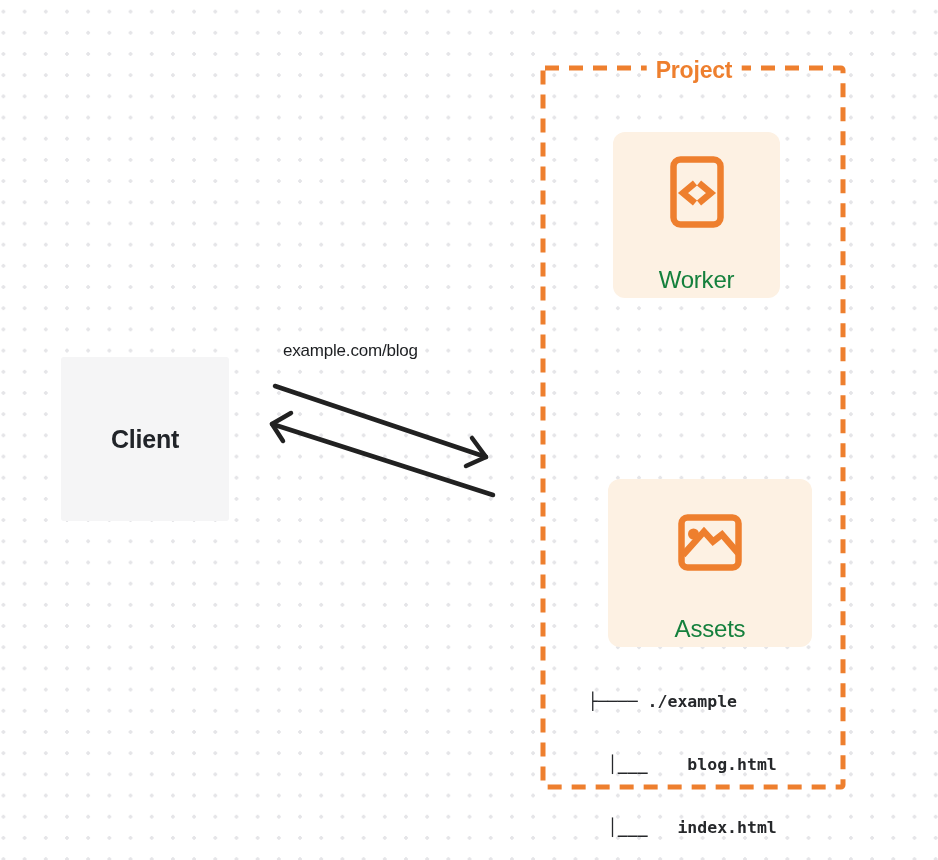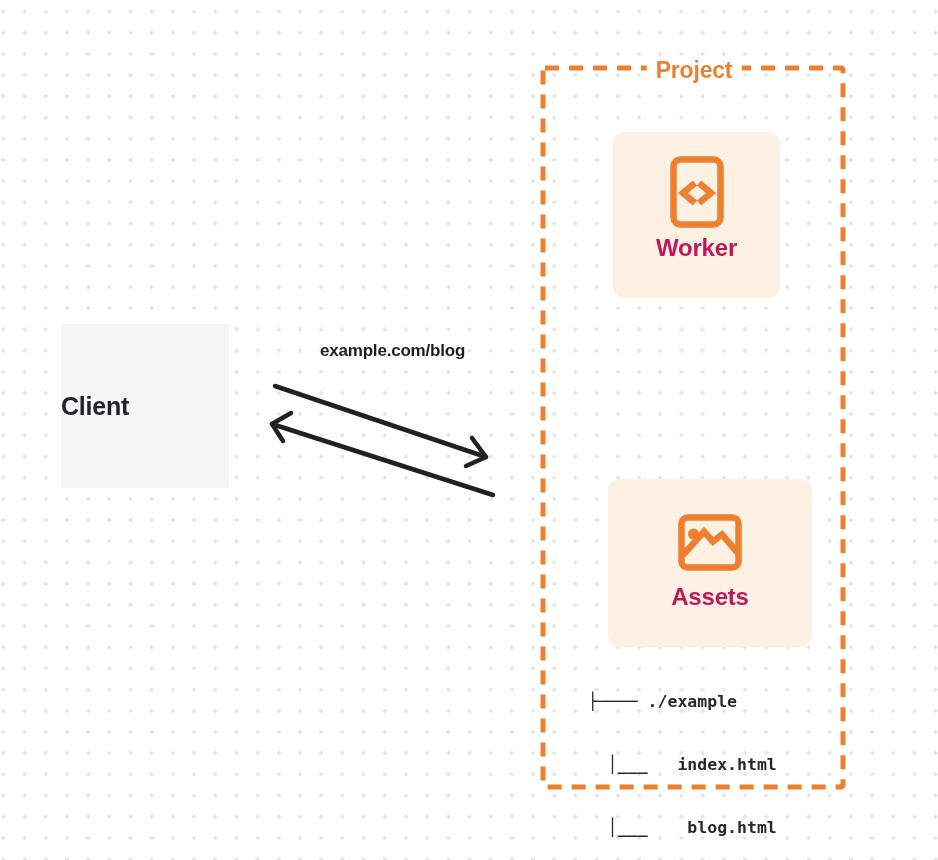--- a/index.html
+++ b/index.html
@@ -4,29 +4,28 @@
 <style>
   html,body{margin:0;padding:0;background:#ffffff;}
   .stage{
     position:relative;width:938px;height:860px;overflow:hidden;background:#ffffff;
     background-image:radial-gradient(circle,#e5e5e8 1.7px,transparent 1.8px);
     background-size:21.2px 21.2px;background-position:14px 1px;
     font-family:"Liberation Sans",sans-serif;
   }
   
   .client-box{
-    position:absolute;left:61px;top:324px;width:168px;height:164px;
-    background:#f5f5f6;border-radius:3px;display:flex;align-items:center;
+    position:absolute;left:61px;top:357px;width:168px;height:164px;
+    background:#f5f5f6;border-radius:3px;display:flex;align-items:center;justify-content:center;
   }
   .client-label{font-size:25px;font-weight:700;color:#212429;letter-spacing:-0.2px;}
   
   .request-label{
-    position:absolute;left:283px;top:341px;font-size:17px;font-weight:700;color:#1c1e21;
+    position:absolute;left:283px;top:341px;font-size:17px;font-weight:400;color:#1c1e21;
     letter-spacing:-0.2px;
-    margin-left:37px;
   }
   
   .arrows{position:absolute;left:0;top:0;}
   .arrows polyline{fill:none;stroke:#212121;stroke-width:4.5;stroke-linecap:round;stroke-linejoin:round;}
   
   .project-border{position:absolute;left:536px;top:61px;}
   .project-border rect{fill:none;stroke:#ee7f2e;stroke-width:5;stroke-dasharray:14 10;}
   .project-label{
     position:absolute;left:694px;top:51px;transform:translateX(-50%);
     background:#ffffff;padding:0 9px;font-size:23px;font-weight:700;color:#ee7f2e;letter-spacing:-0.2px;margin-top:6px;
@@ -34,22 +33,22 @@
   
   .card{position:absolute;background:#fdf1e3;border-radius:12px;}
   .card-worker{left:613px;top:132px;width:167px;height:166px;}
   .card-assets{left:608px;top:479px;width:204px;height:168px;}
   .card-icon{position:absolute;left:50%;transform:translateX(-50%);}
   .card-worker .card-icon{top:24px;}
   .card-assets .card-icon{top:35px;}
   .card-icon .stroke{fill:none;stroke:#ee7f2e;stroke-width:6.5;stroke-linejoin:miter;stroke-linecap:butt;}
   .card-icon .fill{fill:#ee7f2e;}
   .card-label{
-    position:absolute;left:0;bottom:36px;width:100%;text-align:center;
-    font-size:24px;font-weight:700;color:#be185d;letter-spacing:-0.2px;
+    position:absolute;left:0;bottom:4px;width:100%;text-align:center;
+    font-size:24px;font-weight:400;color:#15803d;letter-spacing:-0.2px;
   }
   
   .file-tree{
     position:absolute;left:588px;top:649px;
     font-family:"DejaVu Sans Mono",monospace;font-size:16.5px;line-height:21px;
     font-weight:700;color:#26282b;white-space:pre;
   }
 </style>
 </head>
 <body>
@@ -87,18 +86,18 @@
     <svg class="card-icon" width="64" height="57" viewBox="0 0 64 57" aria-hidden="true">
       <rect class="stroke" x="3.5" y="3.5" width="57" height="50" rx="6"></rect>
       <circle class="fill" cx="15.5" cy="20" r="5.5"></circle>
       <polyline class="stroke" points="5,41 26,17.5 35,27.5 44,20.5 60,39"></polyline>
     </svg>
     <span class="card-label">Assets</span>
   </div>
 
   <div class="file-tree">
     <div>├──── ./example</div>
+    <div>  │___    blog.html</div>
     <div>  │___   index.html</div>
-    <div>  │___    blog.html</div>
     
   </div>
 
 </div>
 
 </body></html>

